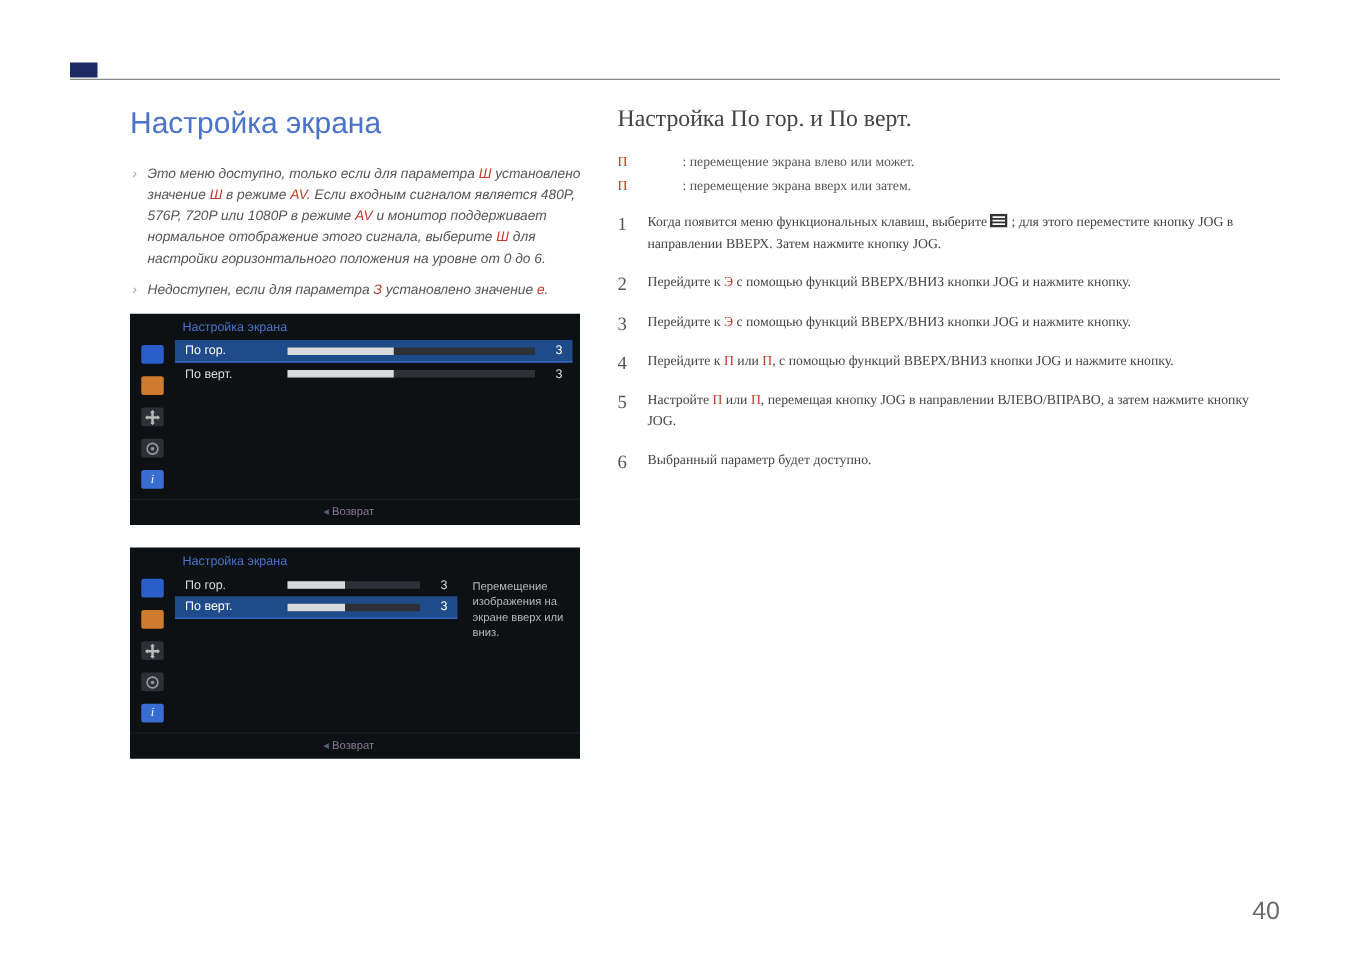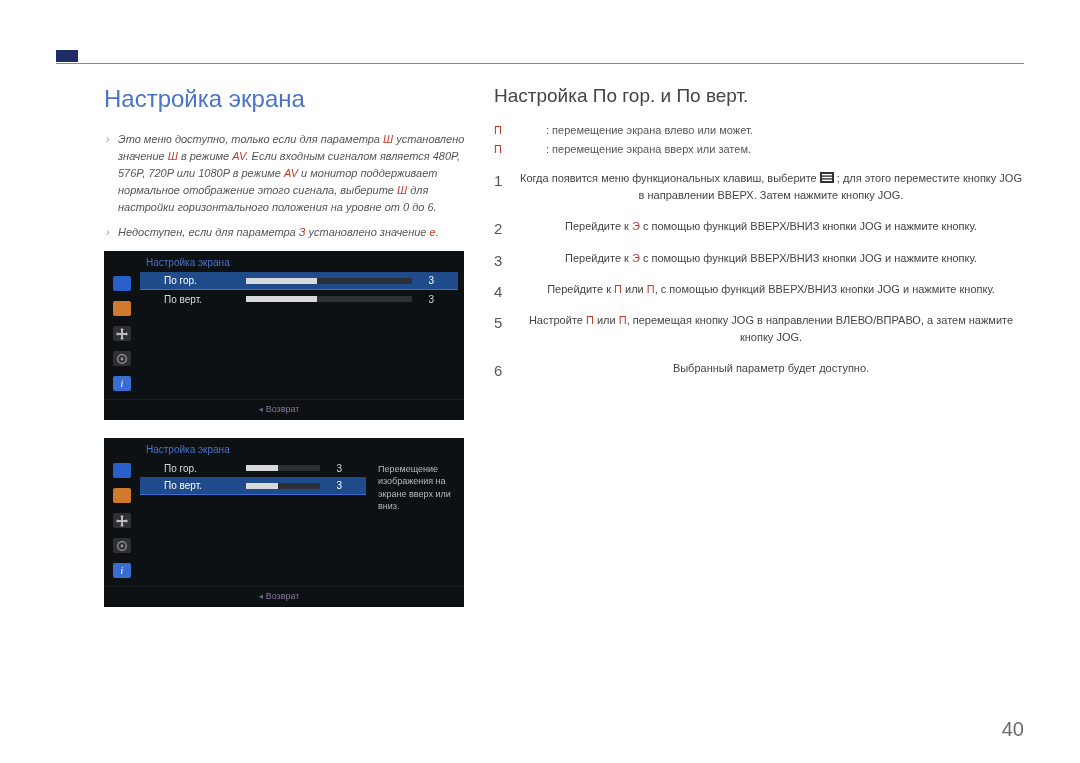--- a/index.html
+++ b/index.html
@@ -26,21 +26,21 @@
   .page {
     position: absolute;
     top: 85px;
     left: 56px;
     right: 56px;
     display: flex;
     gap: 28px;
     margin-left: 48px;
   }
   .col-left  { flex: 0 0 362px; }
-  .col-right { flex: 1; }
+  .col-right { flex: 1; font-family: Liberation Serif, serif; }
   h1.section {
     font-weight: 400;
     color: #4a73c9;
     font-size: 24px;
     margin-bottom: 18px;
   }
   h2.sub {
     font-weight: 400;
     color: #444;
     font-size: 19px;
@@ -81,21 +81,21 @@
   .ic-move   { background: #2d3036; color:#ccc; }
   .ic-gear   { background: #2d3036; color:#999; }
   .ic-info   { background: #3a6dd4; color:#fff; font-family: Georgia, serif; font-style: italic; }
   .ic svg { width:12px; height:12px; }
   .osd-main { flex: 1; padding-right: 6px; }
   .osd-row {
     display: grid;
     grid-template-columns: 74px 1fr 14px;
     align-items: center;
     height: 18px;
-    padding: 0 24px;
+    padding: 0 8px;
     gap: 8px;
   }
   .osd-row.sel { background: #1f4b8a; border-bottom: 1px solid #3a6dd4; color: #fff; }
   .osd-bar { height: 6px; background: #2d3036; position: relative; }
   .osd-bar .fill { position:absolute; top:0; left:0; bottom:0; width: 43%; background: #d7d9db; }
   .osd-row .val { text-align: right; }
   .osd-side {
     width: 92px;
     padding: 4px 8px 0 6px;
     font-size: 9px;
@@ -116,21 +116,20 @@
   .defs { font-size: 11px; color: #555; line-height: 1.7; margin-bottom: 12px; }
   .defs .row { display:flex; gap: 4px; }
   .defs .lbl { width: 48px; }
 
   ol.steps { list-style: none; counter-reset: step; font-size: 11px; color: #444; }
   ol.steps li {
     counter-increment: step;
     position: relative;
     padding: 0 0 14px 24px;
     line-height: 1.55;
-    text-align: center;
   }
   ol.steps li::before {
     content: counter(step);
     position: absolute;
     left: 0; top: -1px;
     font-size: 15px;
     color: #555;
   }
   .menu-glyph {
     display: inline-block;

